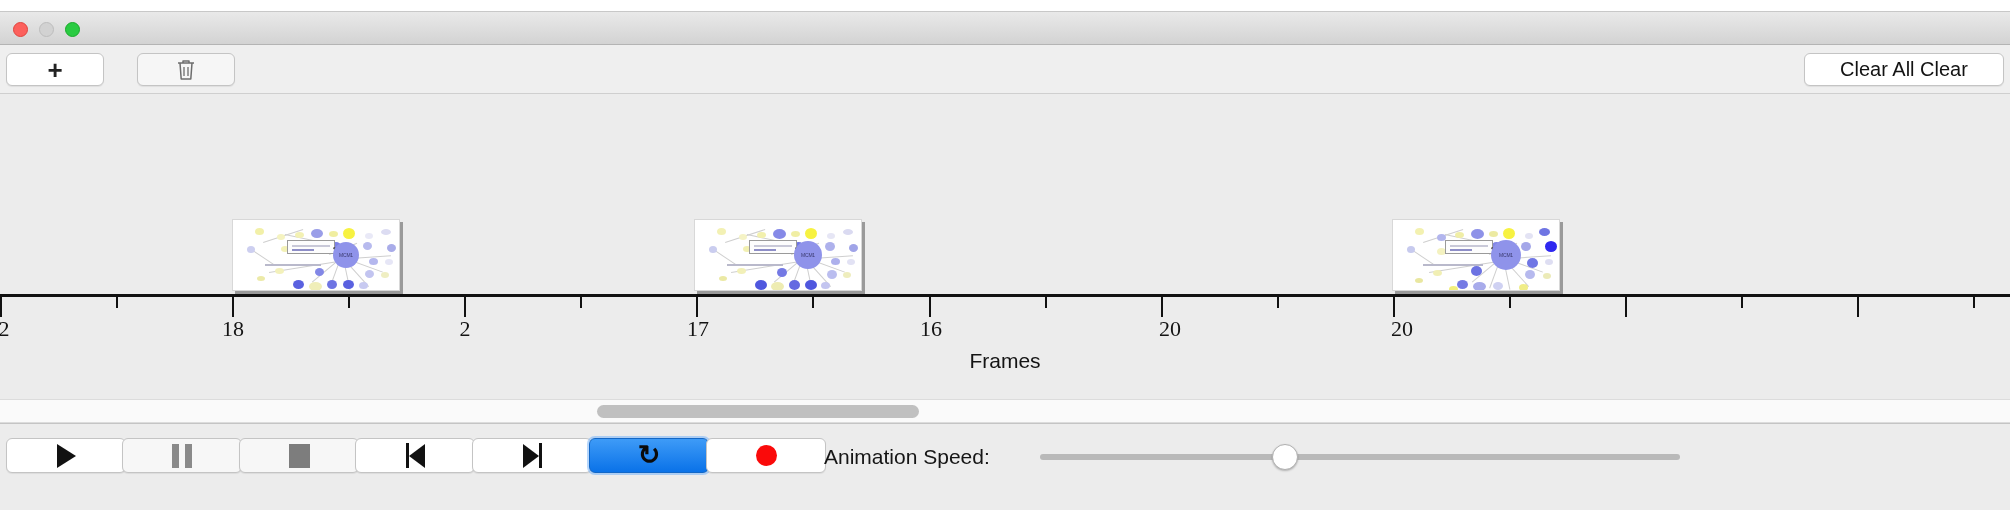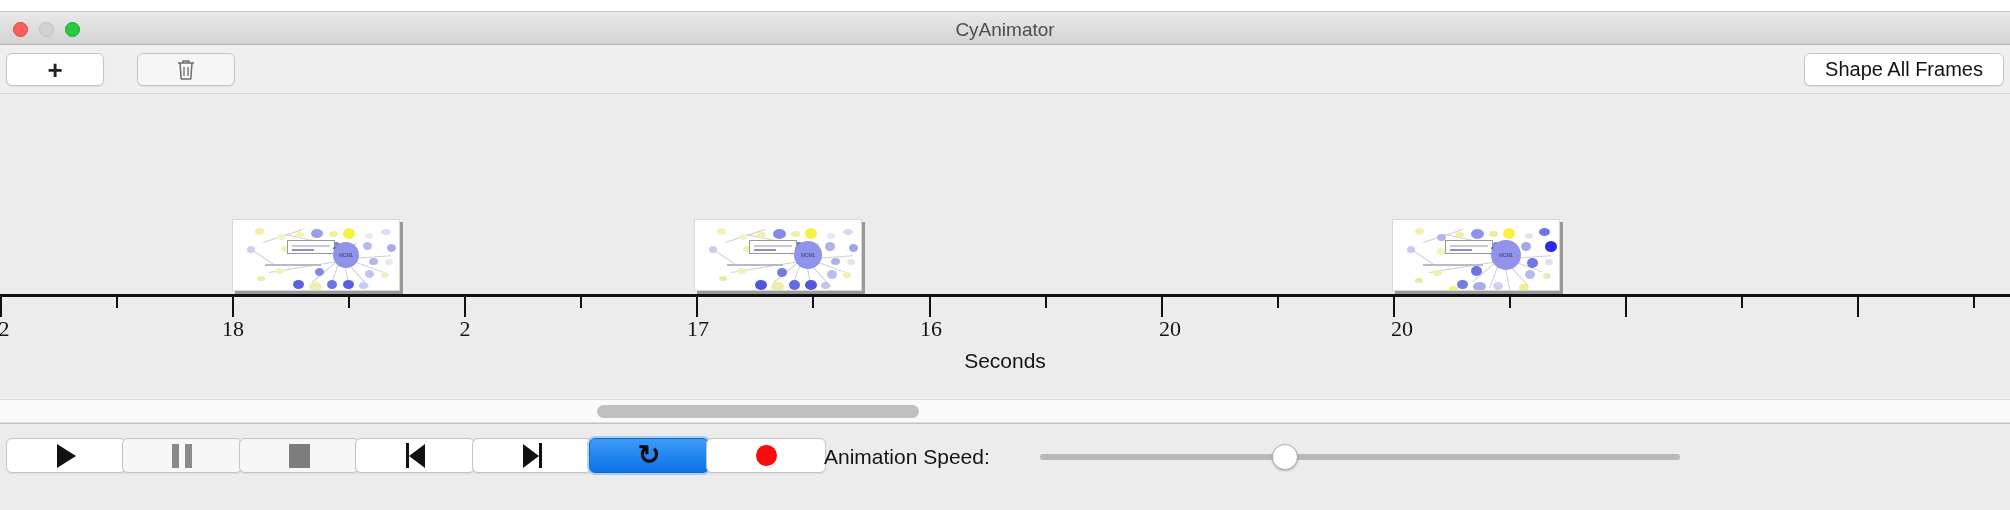--- a/index.html
+++ b/index.html
@@ -200,34 +200,33 @@
 
 
   <div class="window">
 
     <div class="titlebar">
       <div class="traffic">
         <span class="light red"></span>
         <span class="light yellow"></span>
         <span class="light green"></span>
       </div>
-      <div class="wtitle">CyAnimator</div>
     </div>
 
     <div class="toolbar">
       <div class="btn btn-add">
         <span class="plus-icon">+</span>
       </div>
       <div class="btn btn-del dim">
         <svg width="22" height="24" viewBox="0 0 22 24">
           <path d="M3 5 h16 M8 5 v-2 h6 v2 M5 5 l1.2 16 h9.6 L17 5" fill="none" stroke="#6d6d6d" stroke-width="1.5" stroke-linejoin="round"></path>
           <path d="M9 9 v9 M13 9 v9" stroke="#6d6d6d" stroke-width="1.3"></path>
         </svg>
       </div>
-      <div class="btn btn-clear">Shape All Frames</div>
+      <div class="btn btn-clear">Clear All Clear</div>
     </div>
 
     <div class="timeline">
 
       <div class="frames-area">
 
         <div class="frame" style="left:232px;">
           <div class="thumb">
             <div class="edge" style="left:30px;top:22px;width:42px;transform:rotate(-18deg);"></div>
             <div class="edge" style="left:52px;top:14px;width:36px;transform:rotate(12deg);"></div>
@@ -407,21 +406,21 @@
         <span class="tick minor" style="left:1973px;"></span>
 
         <span class="tick-label" style="left:4px;">2</span>
         <span class="tick-label" style="left:233px;">18</span>
         <span class="tick-label" style="left:465px;">2</span>
         <span class="tick-label" style="left:698px;">17</span>
         <span class="tick-label" style="left:931px;">16</span>
         <span class="tick-label" style="left:1170px;">20</span>
         <span class="tick-label" style="left:1402px;">20</span>
 
-        <div class="axis-title">Seconds</div>
+        <div class="axis-title">Frames</div>
       </div>
     </div>
 
     <div class="hscroll">
       <div class="hscroll-thumb" style="left:597px;width:322px;"></div>
     </div>
 
     <div class="controls">
       <div class="cbtn" style="left:6px;">
         <span class="ic-play"></span>

